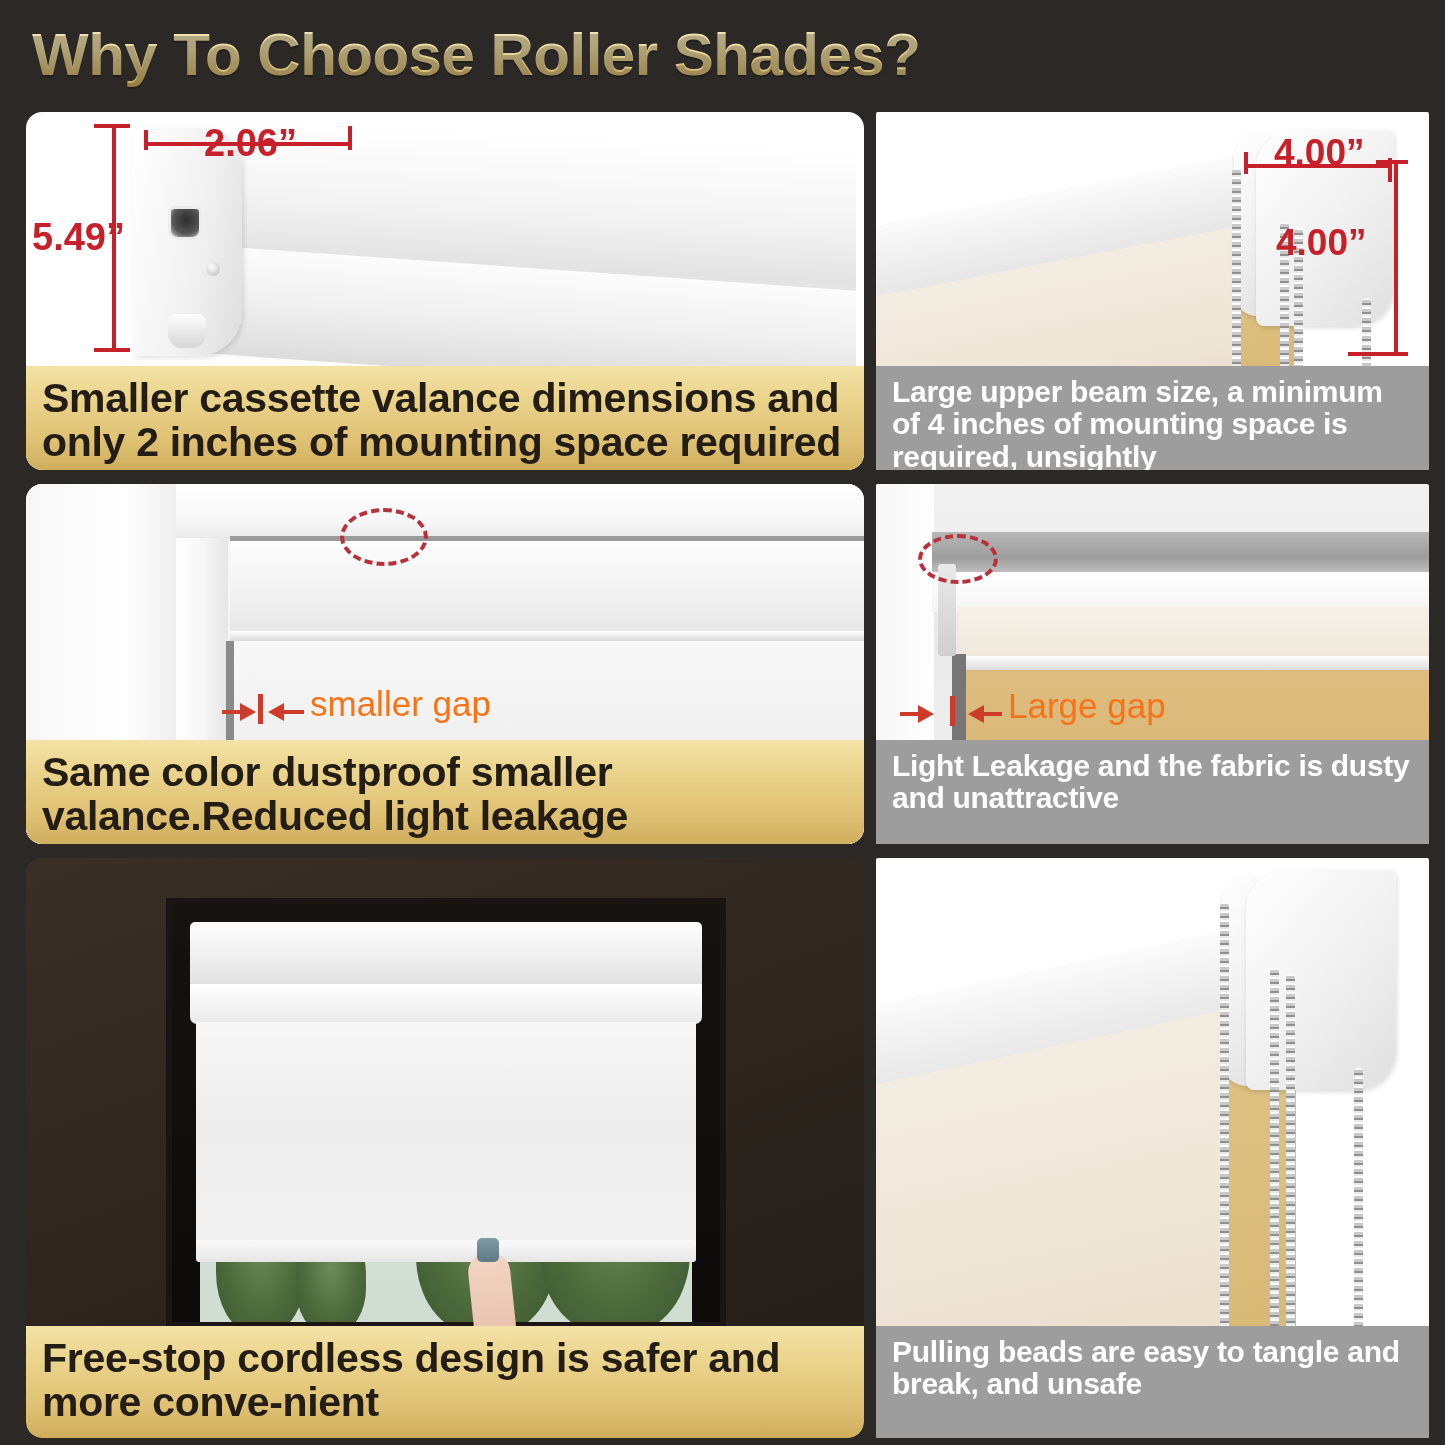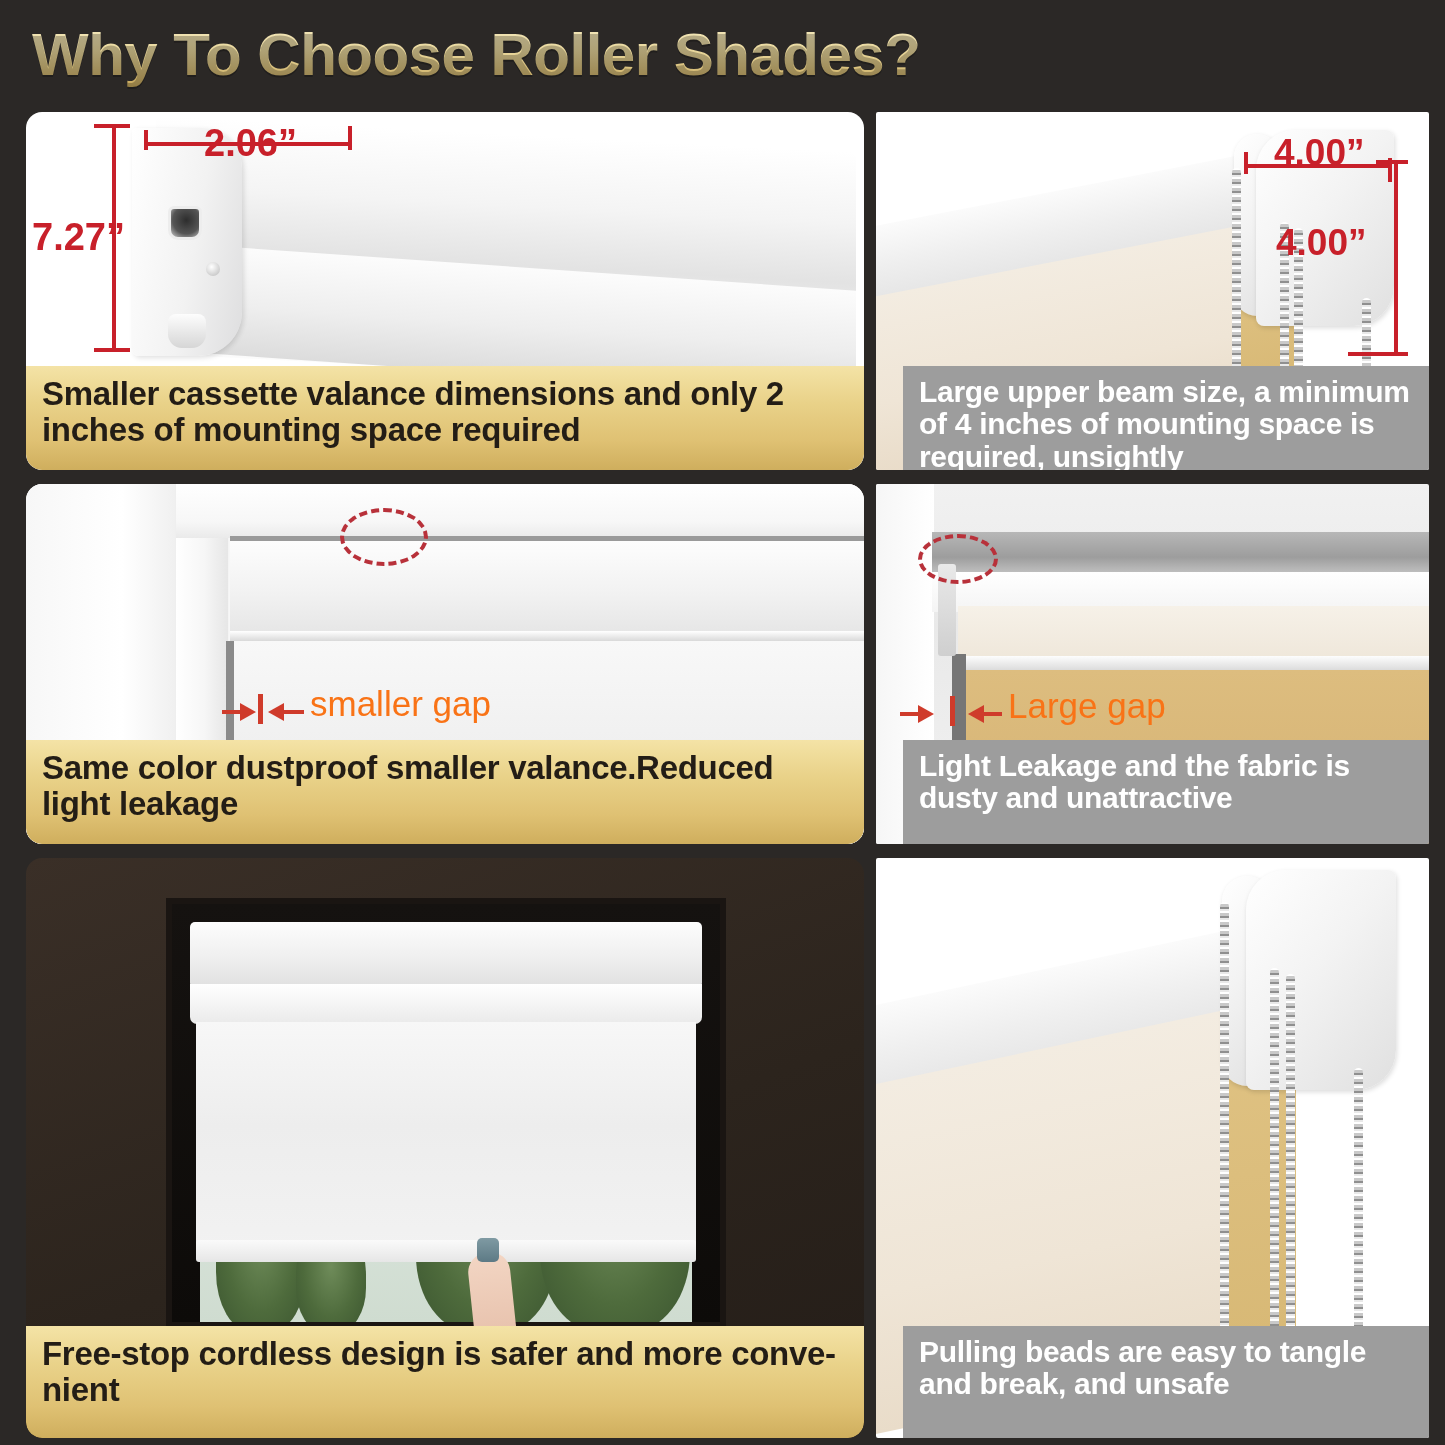--- a/index.html
+++ b/index.html
@@ -42,29 +42,29 @@
 
   .photo { position: absolute; left: 0; top: 0; right: 0; bottom: 0; overflow: hidden; }
 
   
   .caption { position: absolute; left: 0; right: 0; bottom: 0; }
   .caption.gold {
     background: linear-gradient(180deg,#f4e3a6 0%,#e9d289 35%,#dfc173 72%,#cfae5d 100%);
     border-bottom-left-radius: 16px; border-bottom-right-radius: 16px;
     color: #231d16;
   }
-  .caption.gray { background: #9d9d9d; color: #ffffff; margin-left: 27px; }
+  .caption.gray { background: #9d9d9d; color: #ffffff; }
   .caption-text {
     display: block;
     font-weight: 700;
     line-height: 1.08;
     padding: 10px 16px 0 16px;
     letter-spacing: -0.3px;
   }
-  .caption.gold .caption-text { font-size: 33px; }
+  .caption.gold .caption-text { font-size: 41px; }
   .caption.gray .caption-text { font-size: 30px; }
 
   .cap-h-2 { height: 104px; }
   .cap-h-3 { height: 112px; }
 
   
   .white-bg { position: absolute; inset: 0; background: #ffffff; }
 
   
   .tex {
@@ -230,21 +230,21 @@
         </div>
 
         <div class="dim-line" style="left:118px; top:30px; width:208px; height:4px;"></div>
         <div class="dim-line" style="left:118px; top:18px; width:4px; height:20px;"></div>
         <div class="dim-line" style="left:322px; top:14px; width:4px; height:24px;"></div>
         <div class="dim-label" style="left:178px; top:10px; font-size:38px;">2.06”</div>
 
         <div class="dim-line" style="left:86px; top:12px; width:4px; height:228px;"></div>
         <div class="dim-line" style="left:68px; top:12px; width:36px; height:4px;"></div>
         <div class="dim-line" style="left:68px; top:236px; width:36px; height:4px;"></div>
-        <div class="dim-label" style="left:6px; top:104px; font-size:38px;">7.27”</div>
+        <div class="dim-label" style="left:6px; top:104px; font-size:38px;">5.49”</div>
       </div>
 
       <div class="caption gold cap-h-2">
         <span class="caption-text">Smaller cassette valance dimensions and only 2 inches of mounting space required</span>
       </div>
     </div>
 
     <div class="panel right row1">
       <div class="photo">
         <div class="white-bg"></div>

